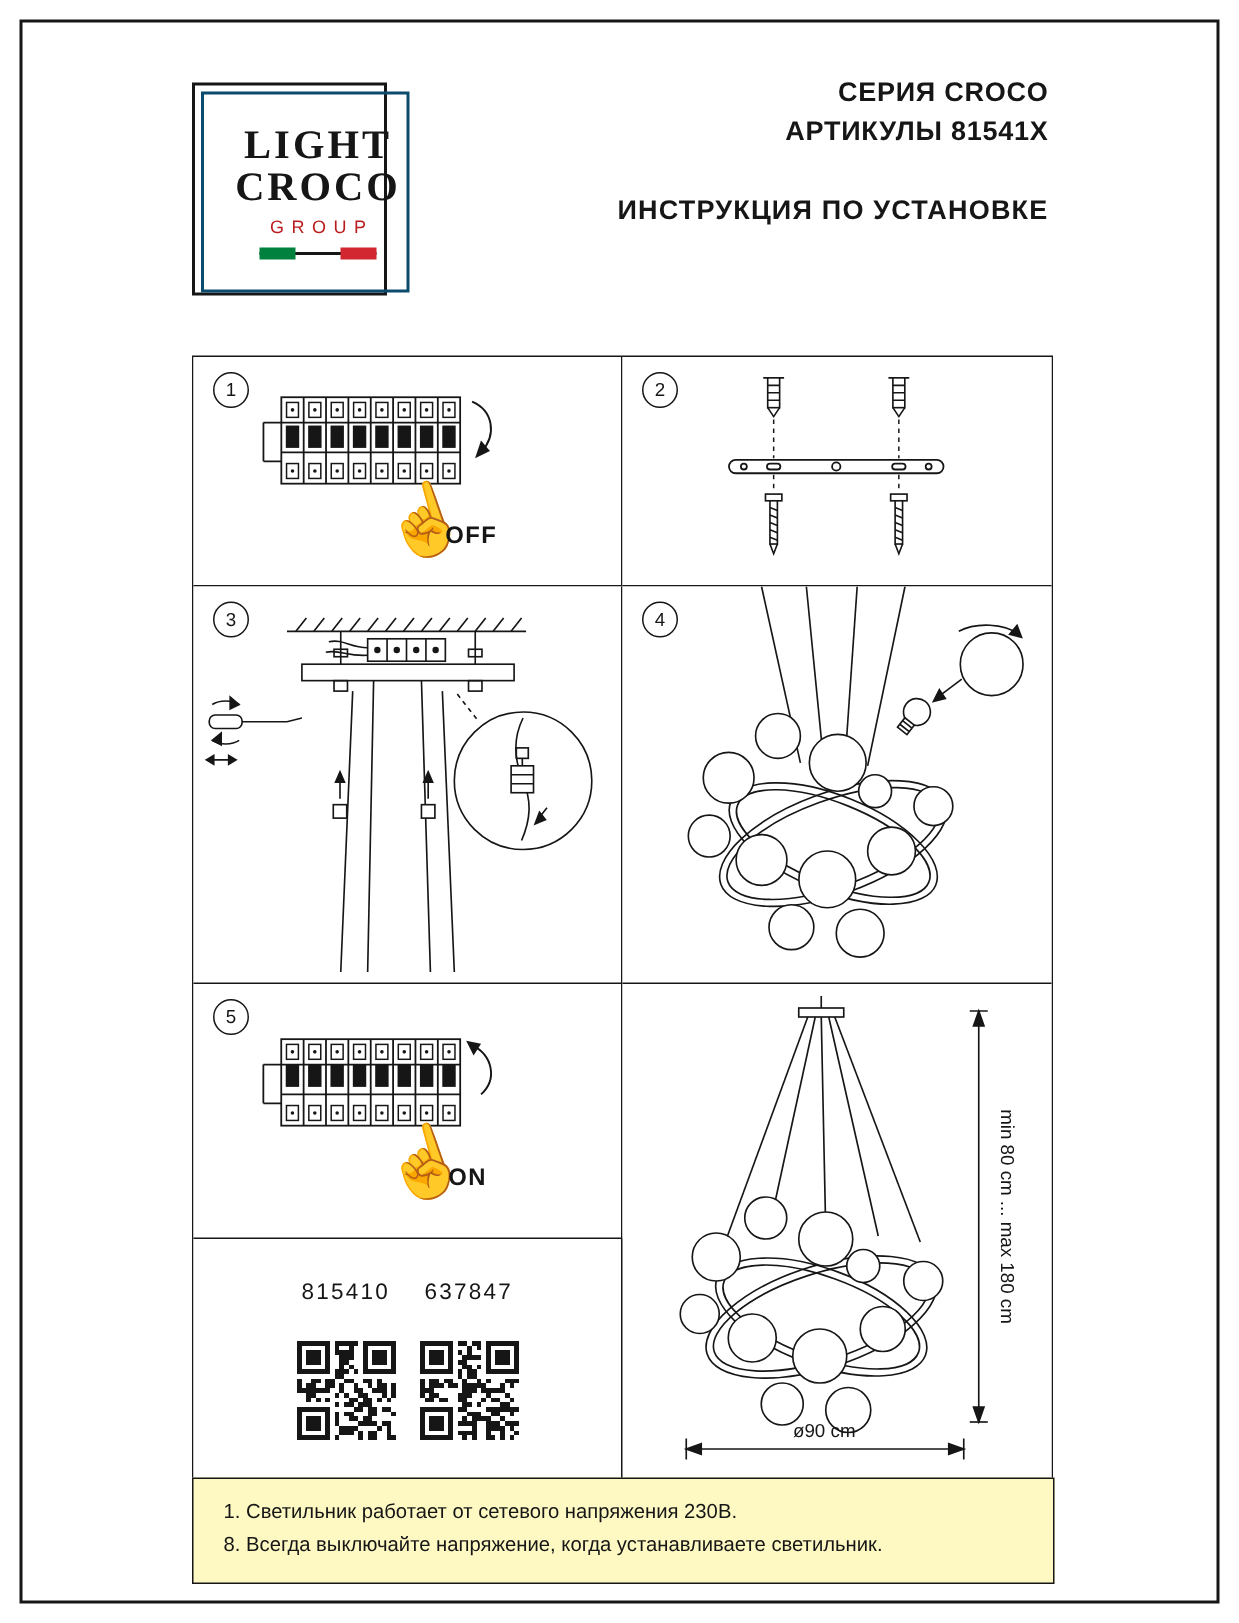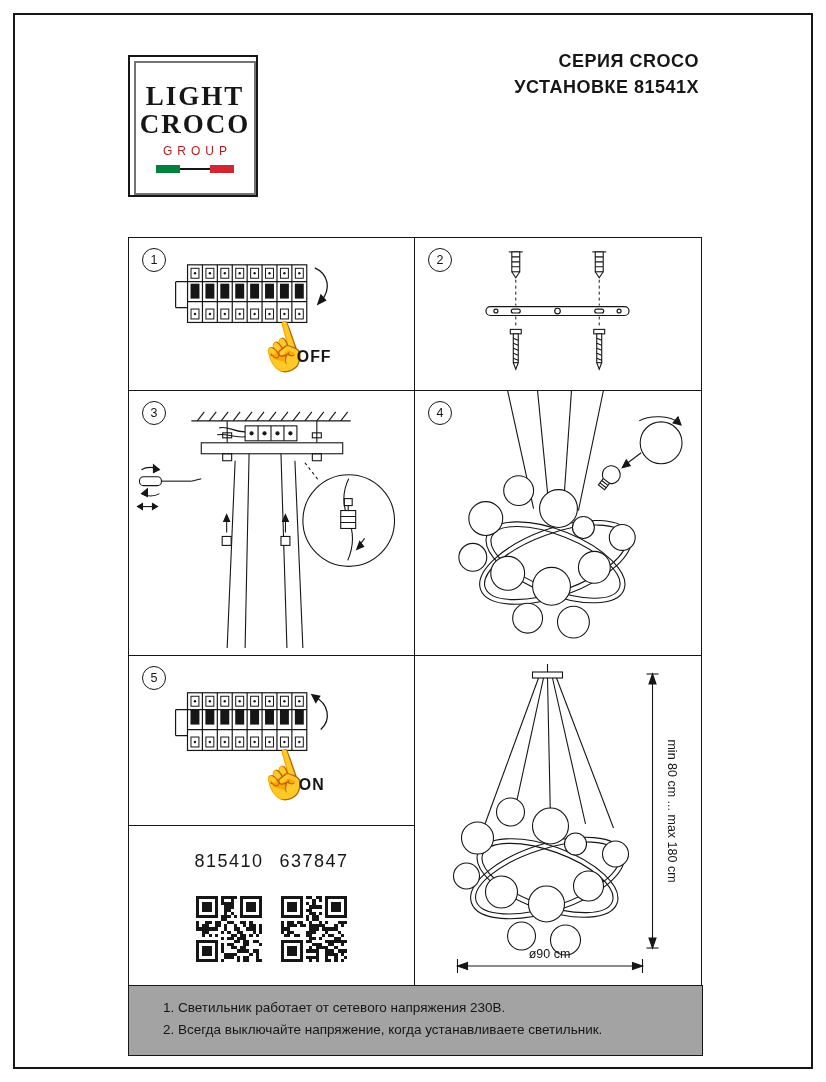--- a/index.html
+++ b/index.html
@@ -8,21 +8,21 @@
     background: #ffffff;
     font-family: "Liberation Sans", sans-serif;
     color: #161616;
     position: relative;
     overflow: hidden;
   }
   .sheet { position: absolute; left: 13px; top: 13px; right: 13px; bottom: 13px; border: 2px solid #161616; background: #fff; }
 
   
   .logo { position: absolute; left: 113px; top: 40px; width: 118px; height: 130px; border: 2px solid #161616; padding: 4px; background: #fff; }
-  .logo-inner { width: 100%; height: 100%; border: 2px solid #737373; display: flex; flex-direction: column; align-items: center; justify-content: center; }
+  .logo-inner { width: 100%; height: 100%; border: 2px solid #0c4a6e; display: flex; flex-direction: column; align-items: center; justify-content: center; padding-left: 17px; }
   .logo-word { font-family: "Liberation Serif", serif; font-weight: bold; font-size: 27px; line-height: 1.02; letter-spacing: 2px; }
   .logo-group { font-size: 12px; letter-spacing: 5px; text-indent: 5px; margin-top: 5px; color: #b91c1c; }
   .logo-flag { margin-top: 7px; width: 78px; height: 8px; position: relative; }
   .logo-flag::before { content: ""; position: absolute; left: 0; right: 0; top: 50%; margin-top: -1px; height: 2px; background: #161616; }
   .flag-green { position: absolute; left: 0; top: 0; width: 24px; height: 8px; }
   .flag-red { position: absolute; right: 0; top: 0; width: 24px; height: 8px; }
 
   
   .titles { position: absolute; right: 112px; top: 33px; text-align: right; font-weight: bold; }
   .titles .series-line { font-size: 18px; line-height: 1.45; letter-spacing: 0.5px; text-align: right; }
@@ -38,25 +38,25 @@
   .c4 { grid-area: 2 / 2; border-bottom: 1.5px solid #161616; }
   .c5 { grid-area: 3 / 1; border-right: 1.5px solid #161616; border-bottom: 1.5px solid #161616; }
   .c6 { grid-area: 3 / 2 / 5 / 3; }
   .c7 { grid-area: 4 / 1; border-right: 1.5px solid #161616; }
   .fig { position: absolute; inset: 0; width: 100%; height: 100%; }
   .stepnum { position: absolute; left: 13px; top: 10px; width: 22px; height: 22px; border: 1.3px solid #161616; border-radius: 50%; display: flex; align-items: center; justify-content: center; font-size: 12.5px; z-index: 2; background: #fff; }
 
   
   .qrcell { display: flex; align-items: center; justify-content: center; gap: 16px; }
   .qr-col { text-align: center; }
-  .qr-label { font-size: 18px; letter-spacing: 1.5px; margin-bottom: 24px; }
+  .qr-label { font-size: 15px; letter-spacing: 1.5px; margin-bottom: 24px; }
   .qr-box { width: 66px; height: 66px; margin: 0 auto; }
 
   
-  .notes { position: absolute; left: 113px; top: 970px; width: 575px; box-sizing: border-box; border: 1.5px solid #161616; padding: 11px 20px 13px 34px; font-size: 13.5px; line-height: 1.65; background: #a3a3a3; }
+  .notes { position: absolute; left: 113px; top: 970px; width: 575px; box-sizing: border-box; border: 1.5px solid #161616; padding: 11px 20px 13px 20px; font-size: 13.5px; line-height: 1.65; background: #fef9c3; }
 
   svg text { font-family: "Liberation Sans", sans-serif; }
 </style>
 </head>
 <body>
 
 <div class="sheet">
 
   <div class="logo">
     <div class="logo-inner">
@@ -65,22 +65,23 @@
       <div class="logo-group">GROUP</div>
       <div class="logo-flag">
         <span class="flag-green" style="background:#00813d"></span>
         <span class="flag-red" style="background:#d22730"></span>
       </div>
     </div>
   </div>
 
   <div class="titles">
     <div class="series-line">СЕРИЯ CROCO</div>
-    <div class="series-line">УСТАНОВКЕ 81541X</div>
+    <div class="series-line">АРТИКУЛЫ 81541X</div>
     <div class="inst-block">
+      <div class="inst-line">ИНСТРУКЦИЯ ПО УСТАНОВКЕ</div>
     </div>
   </div>
 
   <div class="grid">
 
     <section class="cell c1">
       <span class="stepnum">1</span>
       <svg class="fig" viewBox="0 0 285 153">
         <defs>
           <g id="col1">
@@ -791,16 +792,16 @@
               <rect x="17" y="20" width="1" height="1"></rect>
               <rect x="19" y="20" width="1" height="1"></rect>
             </svg></div>
       </div>
     </section>
 
   </div>
 
   <div class="notes">
     <div>1. Светильник работает от сетевого напряжения 230В.</div>
-    <div>2. Всегда выключайте напряжение, когда устанавливаете светильник.</div>
+    <div>8. Всегда выключайте напряжение, когда устанавливаете светильник.</div>
   </div>
 
 </div>
 
 </body></html>

